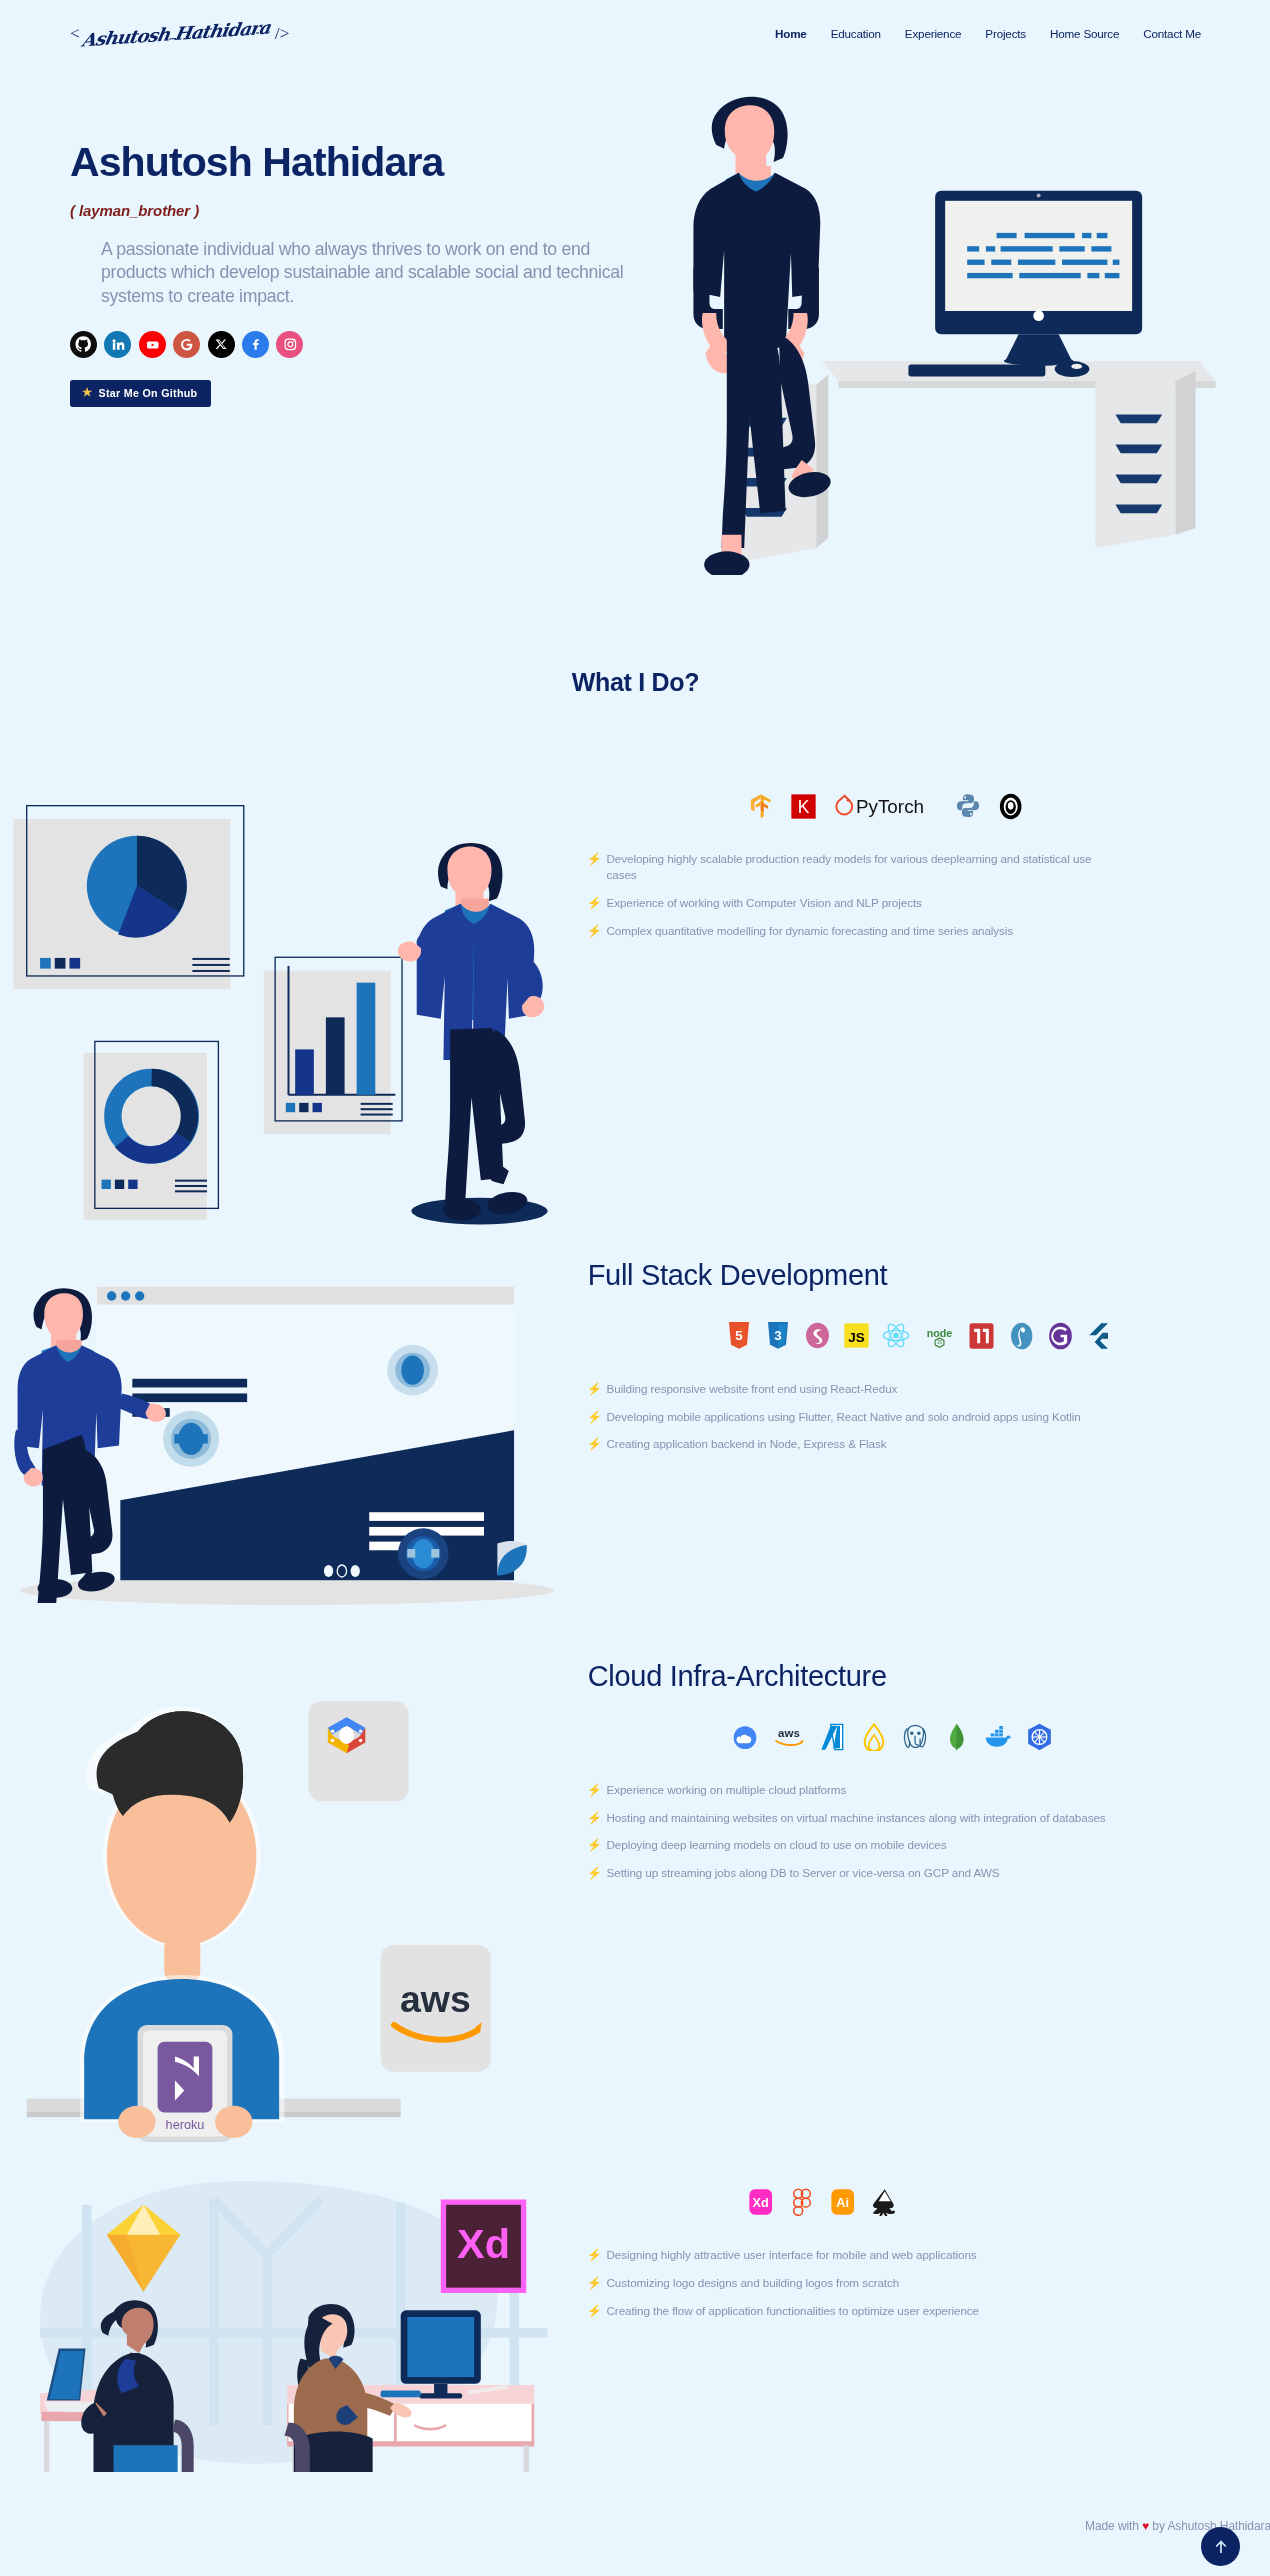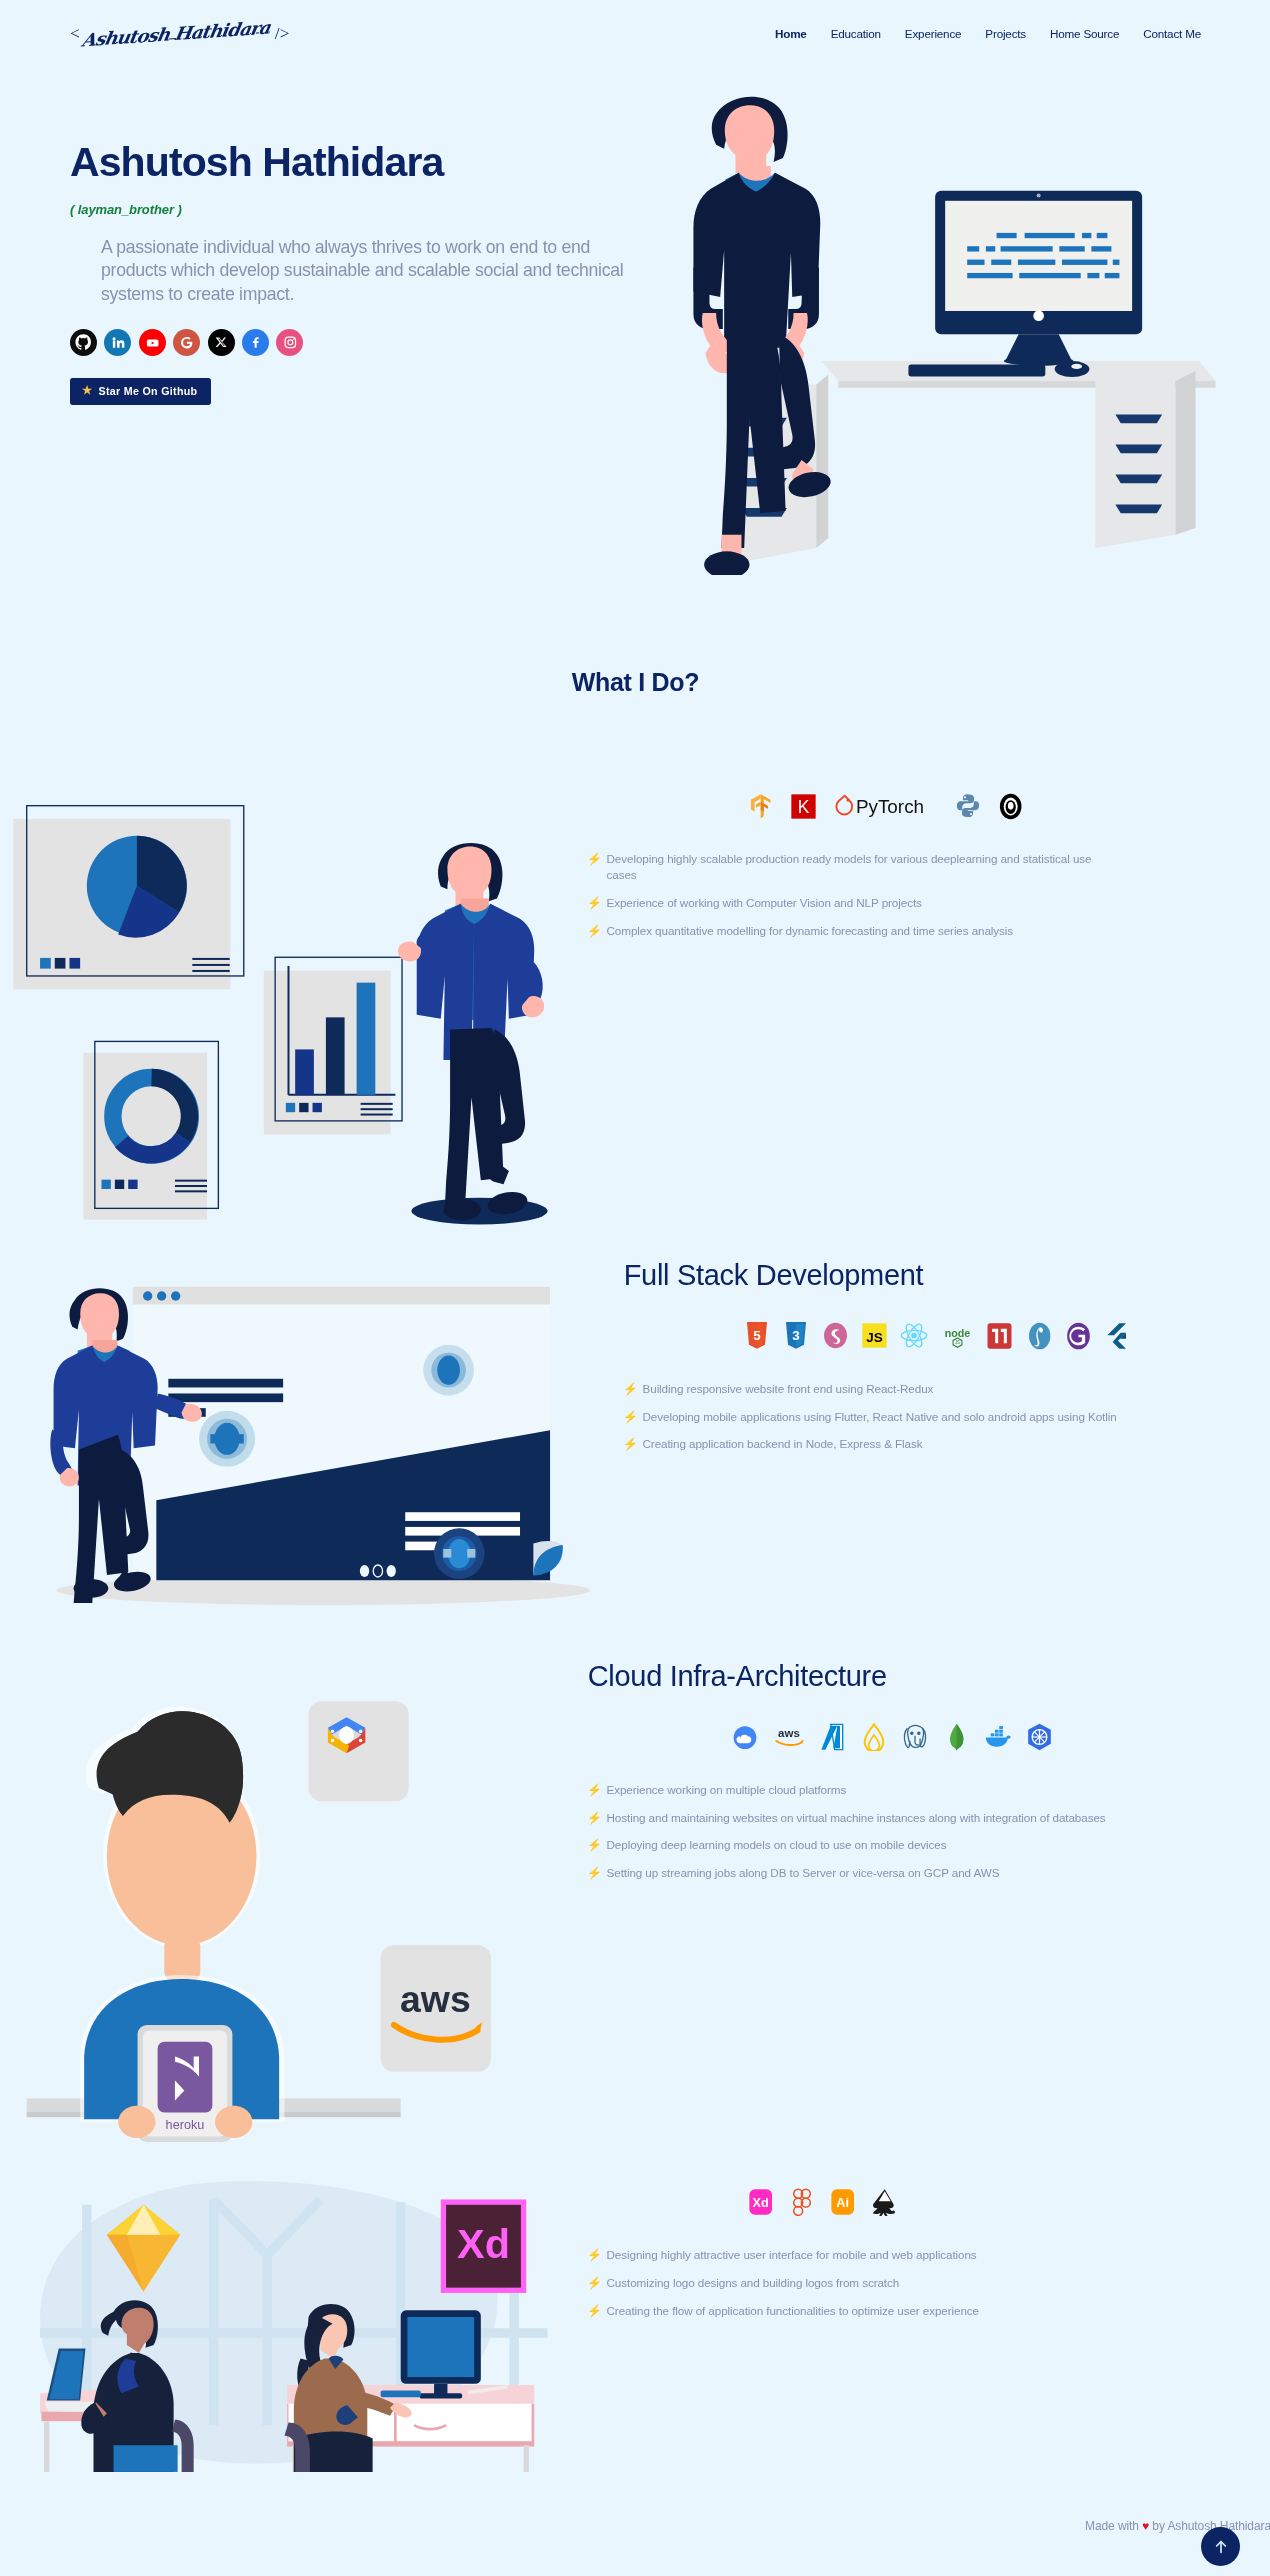--- a/index.html
+++ b/index.html
@@ -45,21 +45,21 @@
     position: absolute; top: 67px; left: 0; width: 1271px; height: 508px;
     display: flex; align-items: flex-start;
   }
   .hero-left { width: 628px; padding: 74px 0 0 70px; }
   .hero-title {
     font-size: 41px; font-weight: 700; color: #0c2463;
     letter-spacing: -0.9px; line-height: 1.05;
   }
   .hero-sub {
     margin-top: 18px;
-    font-size: 13px; font-style: italic; font-weight: 700; color: #15803d;
+    font-size: 15px; font-style: italic; font-weight: 700; color: #7f1d1d;
     letter-spacing: -0.1px;
   }
   .hero-desc {
     margin-top: 18.7px;
     font-size: 17.7px; color: #8792b0; line-height: 1.33;
     max-width: 535px; letter-spacing: -0.3px; margin-left: 31px;
   }
   .socials { margin-top: 23px; display: flex; gap: 7.4px; align-items: center; }
   .social {
     width: 27px; height: 27px; border-radius: 50%;
@@ -413,21 +413,21 @@
           <span>Experience of working with Computer Vision and NLP projects</span>
         </div>
       <div class="point">
           <span class="bolt">⚡</span>
           <span>Complex quantitative modelling for dynamic forecasting and time series analysis</span>
         </div>
     </div>
   </div>
 </div>
 
-<div class="skill-section" style="top:1260px; height:408px;padding-left:36px;">
+<div class="skill-section" style="top:1260px; height:408px;">
   <div class="skill-illus">
     <svg width="581" height="347" viewBox="0 0 870 520">
       <ellipse cx="430" cy="495" rx="400" ry="22" fill="#e3e3e3"></ellipse>
 
       <rect x="145" y="40" width="625" height="27" fill="#e0e0e0"></rect>
       <circle cx="167" cy="54" r="7" fill="#1d74bb"></circle>
         <circle cx="188" cy="54" r="7" fill="#1d74bb"></circle>
         <circle cx="209" cy="54" r="7" fill="#1d74bb"></circle>
 
       <rect x="145" y="67" width="625" height="413" fill="#eef8fd"></rect>

